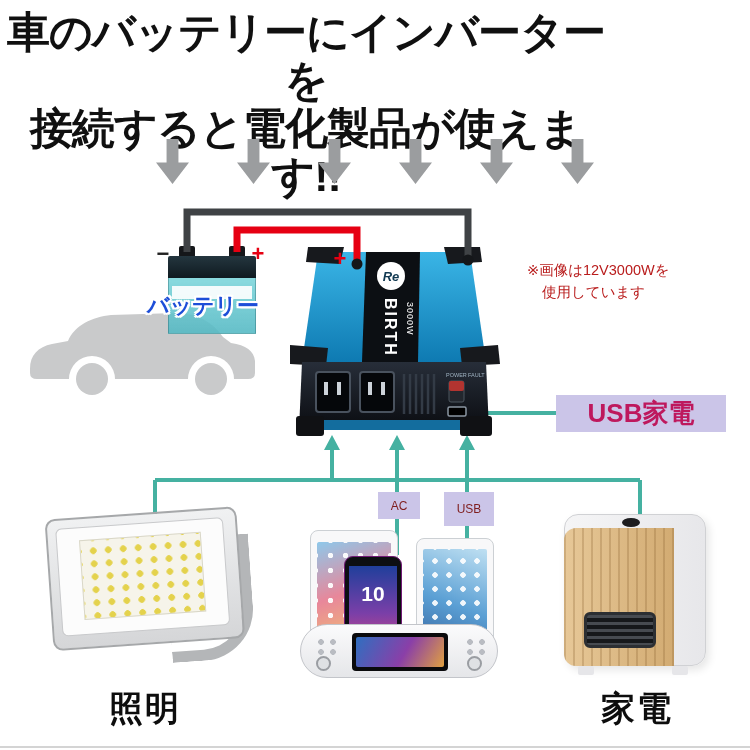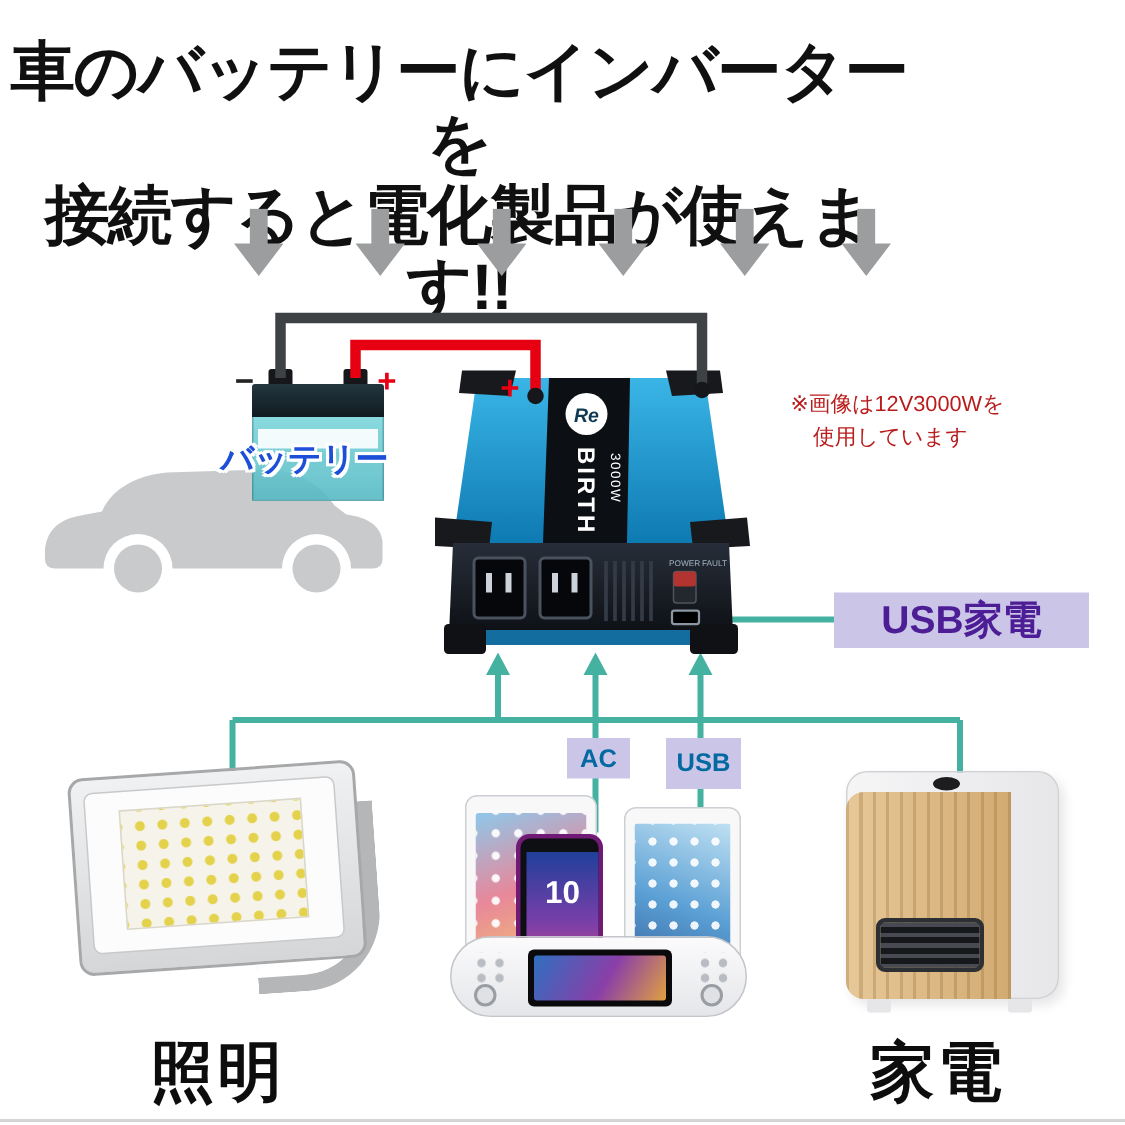--- a/index.html
+++ b/index.html
@@ -2,21 +2,21 @@
 <html><head>
 <meta charset="utf-8">
 <style>
   *{margin:0;padding:0;box-sizing:border-box}
   html,body{background:#ffffff}
   body{font-family:"Liberation Sans","DejaVu Sans",sans-serif}
   .page{position:relative;width:750px;height:750px;background:#fff;overflow:hidden}
   .abs{position:absolute}
 
   
-  .title{position:absolute;top:24px;left:0;width:612px;text-align:center;
+  .title{position:absolute;top:8px;left:0;width:612px;text-align:center;
          font-weight:900;font-size:43px;line-height:1.12;color:#101010;letter-spacing:-1px}
 
   
   .arrows{position:absolute;top:139px;left:156px;width:438px;display:flex;justify-content:space-between}
   .arrow-down{width:33px;height:45px;background:#9b9d9f;
               clip-path:polygon(32% 0,68% 0,68% 52%,100% 52%,50% 100%,0 52%,32% 52%)}
 
   
   .battery{position:absolute;left:168px;top:246px;width:88px;height:88px;z-index:2}
   .battery .post{position:absolute;top:0;width:16px;height:14px;background:#15171a;border-radius:2px}
@@ -30,23 +30,23 @@
   .battery-label{position:absolute;left:147px;top:291px;z-index:6;font-size:22px;font-weight:900;color:#1d4ed8;
      white-space:nowrap;
      text-shadow:-2px 0 #fff,2px 0 #fff,0 -2px #fff,0 2px #fff,-2px -2px #fff,2px 2px #fff,-2px 2px #fff,2px -2px #fff}
 
   
   .note{position:absolute;left:527px;top:259px;z-index:6;font-size:14.5px;color:#b91c1c;line-height:1.55}
   .note .l2{padding-left:15px}
 
   
   .usb-kaden{position:absolute;left:556px;top:395px;width:170px;height:37px;background:#cbc5e8;z-index:6;
-             display:flex;align-items:center;justify-content:center;font-size:26px;font-weight:700;color:#4c1d95}
+             display:flex;align-items:center;justify-content:center;font-size:26px;font-weight:700;color:#be185d}
   .tag{position:absolute;background:#cbc5e8;display:flex;align-items:center;justify-content:center;
-       font-weight:700;color:#0369a1;z-index:6;font-size:17px}
+       font-weight:400;color:#7f1d1d;z-index:6;font-size:12px}
   .tag.ac{left:378px;top:492px;width:42px;height:27px}
   .tag.usb{left:444px;top:492px;width:50px;height:34px}
 
   
   .floodlight{position:absolute;left:50px;top:512px;width:212px;height:166px;transform:rotate(-4deg);z-index:3}
   .fl-bracket{position:absolute;left:118px;top:28px;width:84px;height:124px;
               border-right:11px solid #b4b6b8;border-bottom:11px solid #b4b6b8;border-radius:0 0 52px 0}
   .fl-body{position:absolute;left:0;top:0;width:192px;height:132px;border-radius:10px;
            background:linear-gradient(180deg,#f0f1f2,#d5d6d8);border:2px solid #a6a8aa}
   .fl-face{position:absolute;left:10px;top:10px;width:168px;height:108px;border-radius:6px;
@@ -64,21 +64,21 @@
   .tab.tl .scr{left:6px;top:11px;width:74px;height:96px;
      background-image:radial-gradient(circle,rgba(255,255,255,.92) 2.5px,rgba(0,0,0,0) 3px),
                       linear-gradient(160deg,#8ec8ea,#e8879a 50%,#f2c66e);
      background-size:15px 15px,100% 100%;background-position:6px 6px,0 0}
   .tab.tr{left:118px;top:18px;width:78px;height:112px}
   .tab.tr .scr{left:6px;top:10px;width:64px;height:90px;
      background-image:radial-gradient(circle,rgba(255,255,255,.9) 2.5px,rgba(0,0,0,0) 3px),
                       linear-gradient(200deg,#bfe0f2,#5a9fd4 60%,#3d6fa8);
      background-size:14px 14px,100% 100%;background-position:5px 5px,0 0}
   .phone{position:absolute;left:46px;top:36px;width:58px;height:106px;background:#0d0f12;
-         border:3px solid #701a75;border-radius:9px}
+         border:1px solid #701a75;border-radius:9px}
   .phone .scr{position:absolute;left:4px;top:9px;width:48px;height:86px;
               background:linear-gradient(180deg,#203f9b,#7a3fa8 55%,#d8497e)}
   .phone .num{position:absolute;top:16px;left:0;width:100%;text-align:center;color:#fff;font-size:21px;font-weight:700}
   .vita{position:absolute;left:2px;top:104px;width:198px;height:54px;border:1px solid #c3c5ca;border-radius:27px;
         background:linear-gradient(180deg,#fbfbfc,#e5e6e9)}
   .vita .vscr{position:absolute;left:51px;top:8px;width:96px;height:38px;background:#0a0a0c;border-radius:4px}
   .vita .vscr-in{position:absolute;left:4px;top:4px;width:88px;height:30px;border-radius:2px;
                  background:linear-gradient(120deg,#2f6fc0,#8a3fa8 55%,#e0a040)}
   .vita .stick{position:absolute;width:15px;height:15px;border-radius:50%;background:#dfe1e4;border:2px solid #9a9da2;top:31px}
   .stick.sl{left:15px}.stick.sr{left:166px}
@@ -96,23 +96,23 @@
            background-color:#ddbc8b;
            background-image:repeating-linear-gradient(90deg,rgba(140,100,50,.28) 0 2px,rgba(0,0,0,0) 2px 9px),
                             linear-gradient(90deg,#e7c898,#d2ab72)}
   .ht-sensor{position:absolute;left:62px;top:8px;width:18px;height:9px;border-radius:50%;background:#1d1d1f}
   .ht-grille{position:absolute;left:24px;top:102px;width:72px;height:36px;border-radius:6px;border:3px solid #2c2f33;
              background:repeating-linear-gradient(180deg,#474b51 0 3px,#16181b 3px 7px)}
   .ht-foot{position:absolute;top:156px;width:16px;height:9px;border-radius:2px;background:#e6e6e9}
   .ht-foot.fl{left:18px}.ht-foot.fr{left:112px}
 
   
-  .blabel{position:absolute;top:686px;width:120px;text-align:center;font-size:43px;font-weight:900;
+  .blabel{position:absolute;top:686px;width:120px;text-align:center;font-size:34px;font-weight:900;
           color:#0d0d0d;letter-spacing:2px}
-  .blabel.lighting{left:85px}.blabel.charging{left:335px}.blabel.appliances{left:565px}
+  .blabel.lighting{left:85px}.blabel.charging{left:335px}.blabel.appliances{left:577px}
 
   .bottom-divider{position:absolute;left:0;top:746px;width:750px;height:2px;background:#d4d4d4}
 </style>
 </head>
 <body>
 
 <div class="page">
 
   <div class="title">
     <div>車のバッテリーにインバーターを</div>

